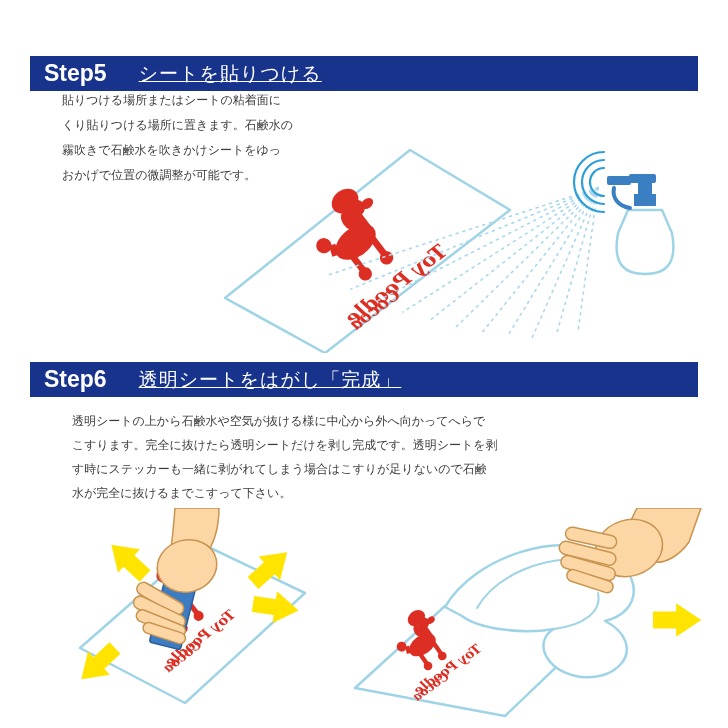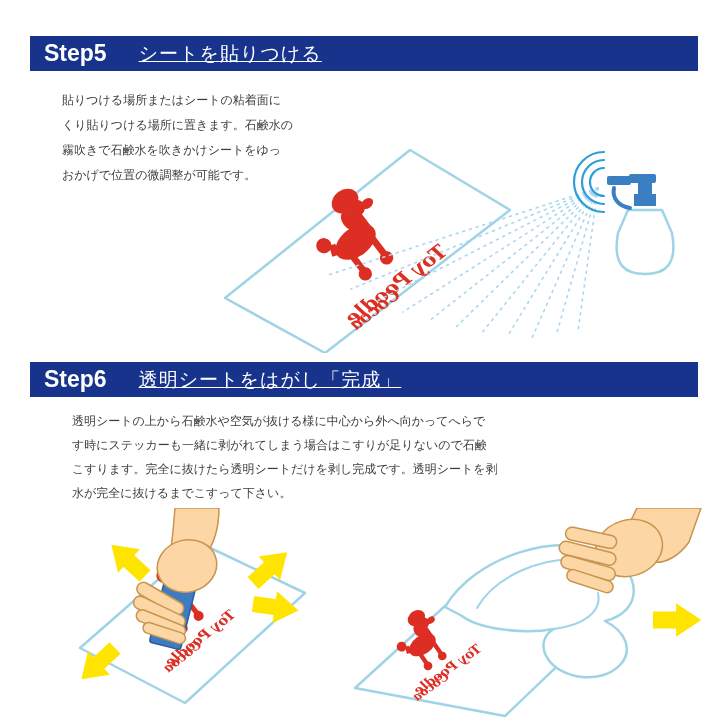--- a/index.html
+++ b/index.html
@@ -7,21 +7,21 @@
     --arrow_yellow:#ffe400; --skin:#fcd7a5; --skin_outline:#c8944f;
     --squeegee_blue:#3e7cc2; --sprayer_blue:#3a7fc1; --mist_blue:#a9d8ee;
     --spray_arc_blue:#2e9fd6; --text_dark:#3c3c3c;
   }
   body{margin:0;}
   .page{position:relative;width:728px;height:728px;background:#ffffff;
         font-family:"Liberation Sans",sans-serif;overflow:hidden;}
   .step-bar{position:absolute;left:30px;width:668px;height:35px;
             background:var(--header_blue);color:#ffffff;display:flex;
             align-items:center;gap:32px;padding-left:14px;box-sizing:border-box;}
-  #step5-bar{top:36px;}
+  #step5-bar{top:56px;}
   #step6-bar{top:362px;text-align:center;}
   .step-label{font-size:23px;font-weight:bold;}
   .step-title{font-size:19px;letter-spacing:1px;text-decoration:underline;}
   .body-text{position:absolute;color:var(--text_dark);font-size:12px;}
   #step5-body{left:62px;top:88px;line-height:25px;}
   #step6-body{left:72px;top:409px;line-height:24px;}
   #illu1{position:absolute;left:210px;top:138px;}
   #illu2{position:absolute;left:25px;top:508px;}
   .sheet{fill:#ffffff;stroke:var(--sheet_blue);stroke-width:2.5;stroke-linejoin:round;}
   .red{fill:var(--sticker_red);}
@@ -108,22 +108,22 @@
     </g>
   </svg>
 
   <div class="step-bar" id="step6-bar">
     <span class="step-label">Step6</span>
     <span class="step-title">透明シートをはがし「完成」</span>
   </div>
 
   <div class="body-text" id="step6-body">
     <div>透明シートの上から石鹸水や空気が抜ける様に中心から外へ向かってへらで</div>
+    <div>こすります。完全に抜けたら透明シートだけを剥し完成です。透明シートを剥</div>
     <div>す時にステッカーも一緒に剥がれてしまう場合はこすりが足りないので石鹸</div>
-    <div>こすります。完全に抜けたら透明シートだけを剥し完成です。透明シートを剥</div>
     <div>水が完全に抜けるまでこすって下さい。</div>
   </div>
 
   <svg id="illu2" width="680" height="215" viewBox="0 0 680 215">
     <defs>
       <g id="poodle-shape-b" class="red">
         <ellipse cx="62" cy="14" rx="15" ry="12"></ellipse>
         <circle cx="67" cy="27" r="9"></circle>
         <ellipse cx="79" cy="30" rx="7" ry="5"></ellipse>
         <ellipse cx="53" cy="33" rx="7" ry="11"></ellipse>

